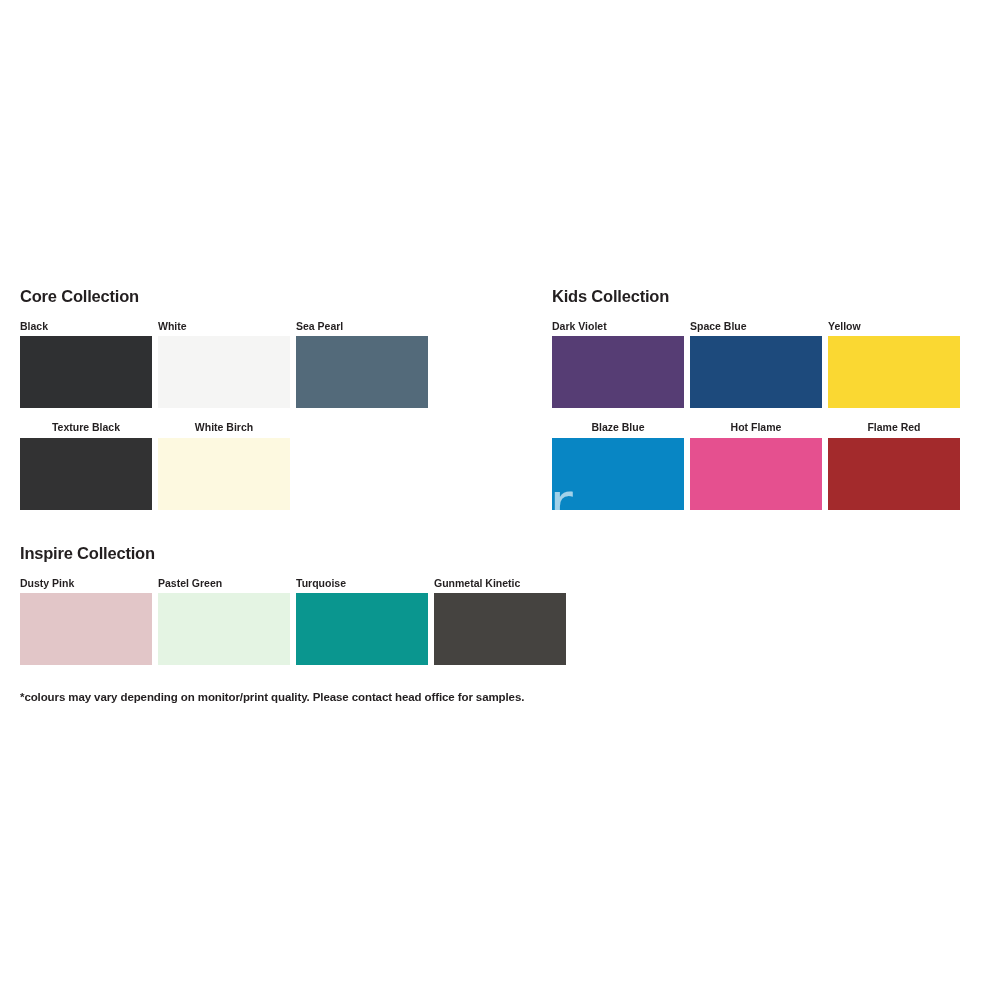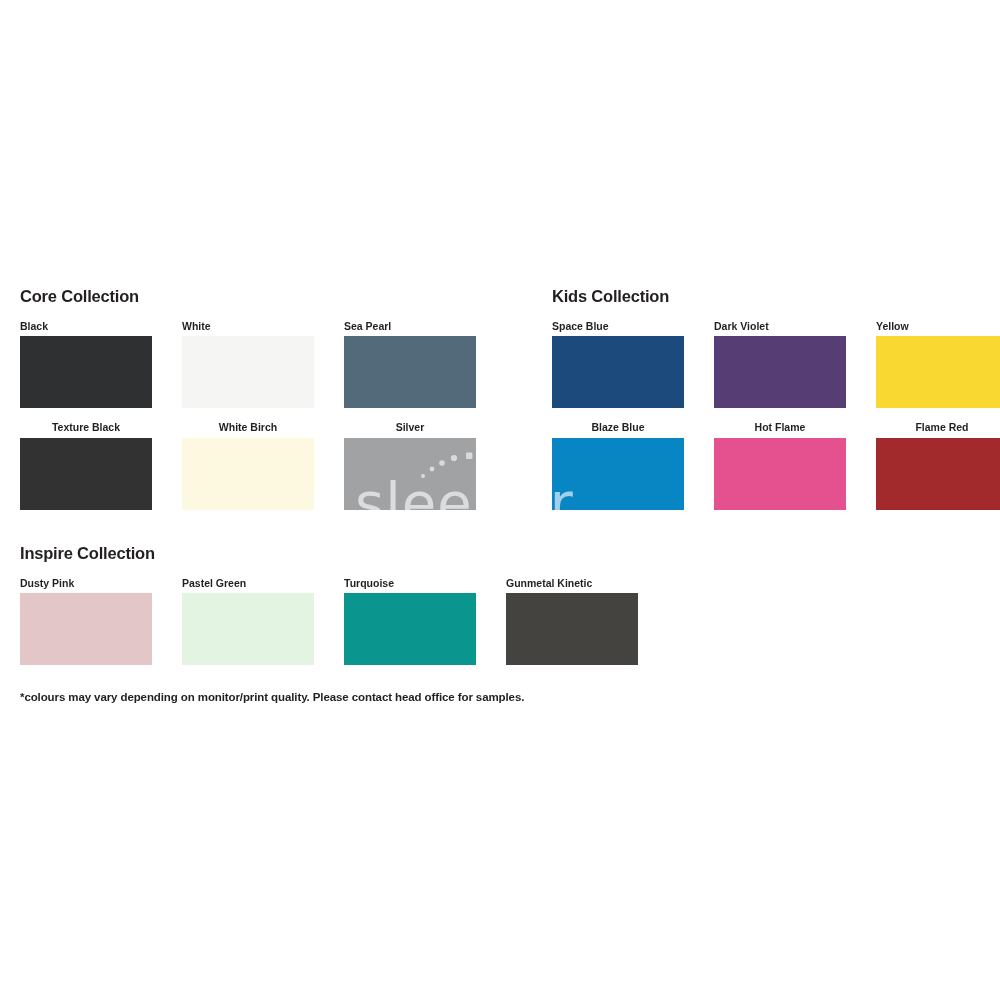--- a/index.html
+++ b/index.html
@@ -77,21 +77,21 @@
     display: flex;
     gap: 0px;
   }
   .swatch-row + .swatch-row {
     margin-top: 14px;
     text-align: center;
   }
 
   .swatch-cell {
     width: 132px;
-    margin-right: 30px;
+    margin-right: 6px;
     position: relative;
   }
   .swatch-cell:last-child { margin-right: 16px; }
 
   .swatch-label {
     font-size: 10.5px;
     font-weight: bold;
     color: #231f20;
     line-height: 1;
     margin-bottom: 5px;
@@ -141,38 +141,34 @@
 
     <div class="swatch-row">
       <div class="swatch-cell">
         <div class="swatch-label">Texture Black</div>
         <div class="swatch-chip" style="background-color: rgb(50, 50, 51);"></div>
       </div>
       <div class="swatch-cell">
         <div class="swatch-label">White Birch</div>
         <div class="swatch-chip" style="background-color: rgb(253, 249, 224);"></div>
       </div>
-      <div class="swatch-cell">
-        <div class="swatch-label">Silver</div>
-        <div class="swatch-chip" style="background-color: rgb(160, 162, 164);"></div>
-      </div>
     </div>
   </div>
 
   <div class="collection" id="kids-collection">
     <div class="collection-title">Kids Collection</div>
 
     <div class="swatch-row">
       <div class="swatch-cell">
+        <div class="swatch-label">Dark Violet</div>
+        <div class="swatch-chip" style="background-color: rgb(86, 61, 116);"></div>
+      </div>
+      <div class="swatch-cell">
         <div class="swatch-label">Space Blue</div>
         <div class="swatch-chip" style="background-color: rgb(29, 74, 124);"></div>
-      </div>
-      <div class="swatch-cell">
-        <div class="swatch-label">Dark Violet</div>
-        <div class="swatch-chip" style="background-color: rgb(86, 61, 116);"></div>
       </div>
       <div class="swatch-cell">
         <div class="swatch-label">Yellow</div>
         <div class="swatch-chip" style="background-color: rgb(250, 216, 50);"></div>
       </div>
     </div>
 
     <div class="swatch-row">
       <div class="swatch-cell">
         <div class="swatch-label">Blaze Blue</div>

